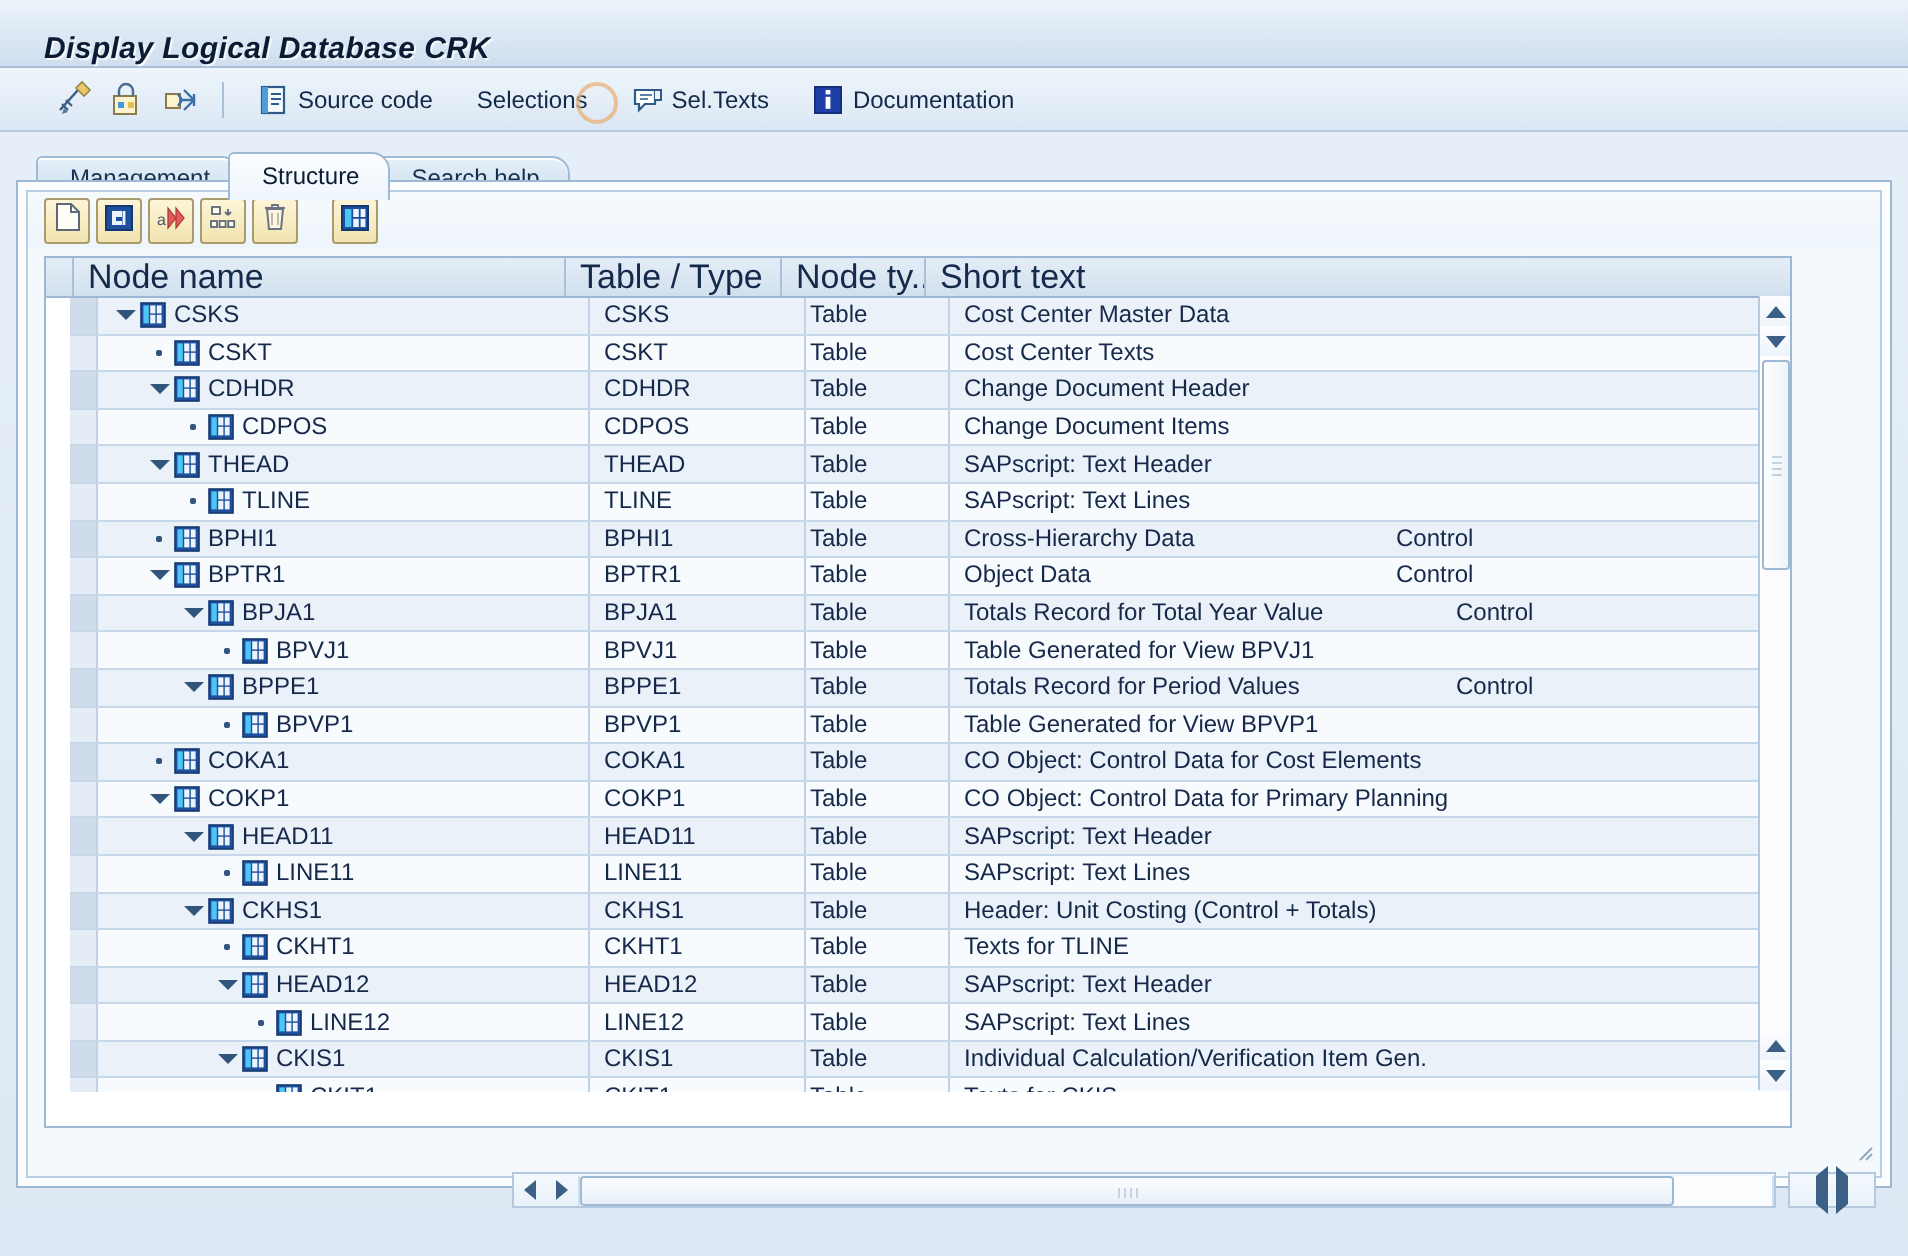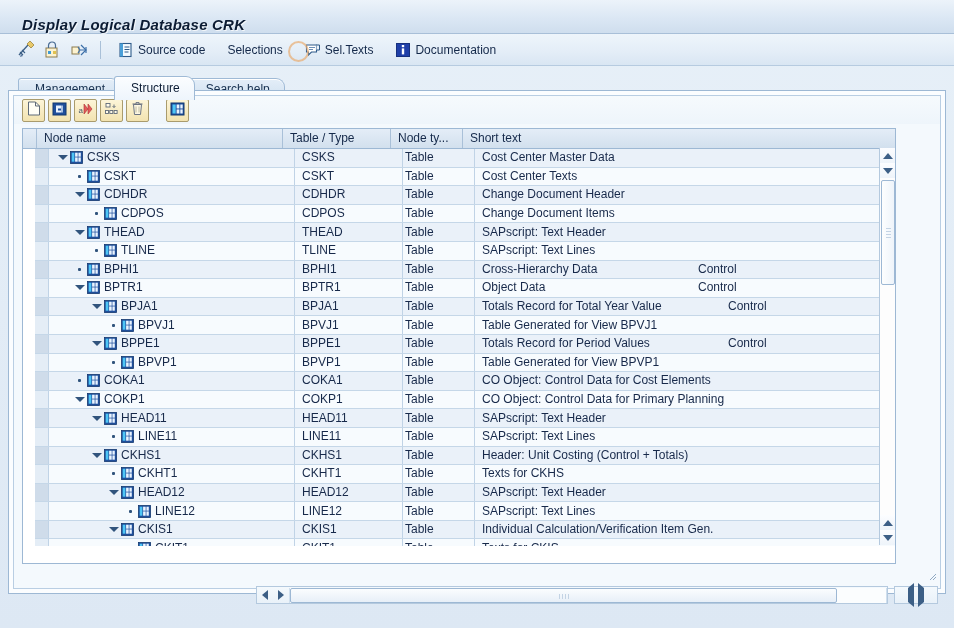--- a/index.html
+++ b/index.html
@@ -24,21 +24,21 @@
     margin-left:22px;font-size:15px;font-weight:bold;font-style:italic;
     color:#0b1b33;letter-spacing:.2px;
     text-shadow:1px 1px 0 rgba(255,255,255,.75);
   }
 
   
   .toolbar{
     position:absolute;left:0;top:34px;width:954px;height:32px;
     background:linear-gradient(#eef5fb 0%,#e3edf7 60%,#d9e6f3 100%);
     border-bottom:1px solid #b6cbe0;
-    display:flex;align-items:center;padding-left:16px;box-sizing:border-box;
+    display:flex;align-items:center;padding-left:27px;box-sizing:border-box;
   }
   .tb-ico{width:22px;height:22px;margin-right:4px;position:relative;
           display:inline-block;cursor:pointer;}
   .tb-sep{width:1px;height:18px;background:#a9c0d8;margin:0 9px 0 6px;}
   .tb-item{display:flex;align-items:center;height:24px;padding:0 8px;
            margin-right:6px;cursor:pointer;white-space:nowrap;}
   .tb-item span.lbl{font-size:12px;color:#14294a;}
   .tb-item .gi{margin-right:4px;display:inline-flex;}
 
   
@@ -102,21 +102,21 @@
     position:absolute;left:8px;top:32px;width:874px;height:436px;
     border:1px solid #9db8d4;background:#fff;box-sizing:border-box;
     overflow:hidden;
   }
   .hdr{
     display:flex;height:19px;
     background:linear-gradient(#e4edf7,#d2e0ee);
     border-bottom:1px solid #9db8d4;
   }
   .hdr .hc{
-    font-size:12px;color:#15294a;line-height:19px;padding-left:7px;
+    font-size:17px;color:#15294a;line-height:19px;padding-left:7px;
     border-right:1px solid #a9c0d8;box-sizing:border-box;overflow:hidden;
     white-space:nowrap;
   }
   .hc.c0{width:14px;padding:0;}
   .hc.c1{width:246px;}
   .hc.c2{width:108px;}
   .hc.c3{width:72px;}
   .hc.c4{flex:1;border-right:none;}
 
   .rows{position:relative;height:397px;overflow:hidden;margin-left:12px;}
@@ -721,21 +721,21 @@
                     <rect x="5.1" y="1.7" width="2.6" height="4" fill="#e9f4ff"></rect>
                     <rect x="8.4" y="1.7" width="2.4" height="4" fill="#e9f4ff"></rect>
                     <rect x="5.1" y="6.4" width="2.6" height="4.3" fill="#e9f4ff"></rect>
                     <rect x="8.4" y="6.4" width="2.4" height="4.3" fill="#e9f4ff"></rect>
                   </svg></span>
                 <span>CKHT1</span>
               </div>
               <div class="cell c-tab">CKHT1</div>
               <div class="cell c-typ">Table</div>
               <div class="cell c-txt">
-                <span>Texts for CKHS</span>
+                <span>Texts for TLINE</span>
               </div>
             </div>
             <div class="row odd">
               <div class="cell c-g"></div>
               <div class="cell c-name" style="padding-left:59px">
                 <span class="twisty down"></span>
                 <span class="ticon"><svg width="13" height="13" viewBox="0 0 13 13">
                     <rect x="0.5" y="0.5" width="12" height="12" fill="#1f4f9c" stroke="#13386f" stroke-width="0.8"></rect>
                     <rect x="1.7" y="1.7" width="2.7" height="9" fill="#4ec6f5"></rect>
                     <rect x="5.1" y="1.7" width="2.6" height="4" fill="#e9f4ff"></rect>

